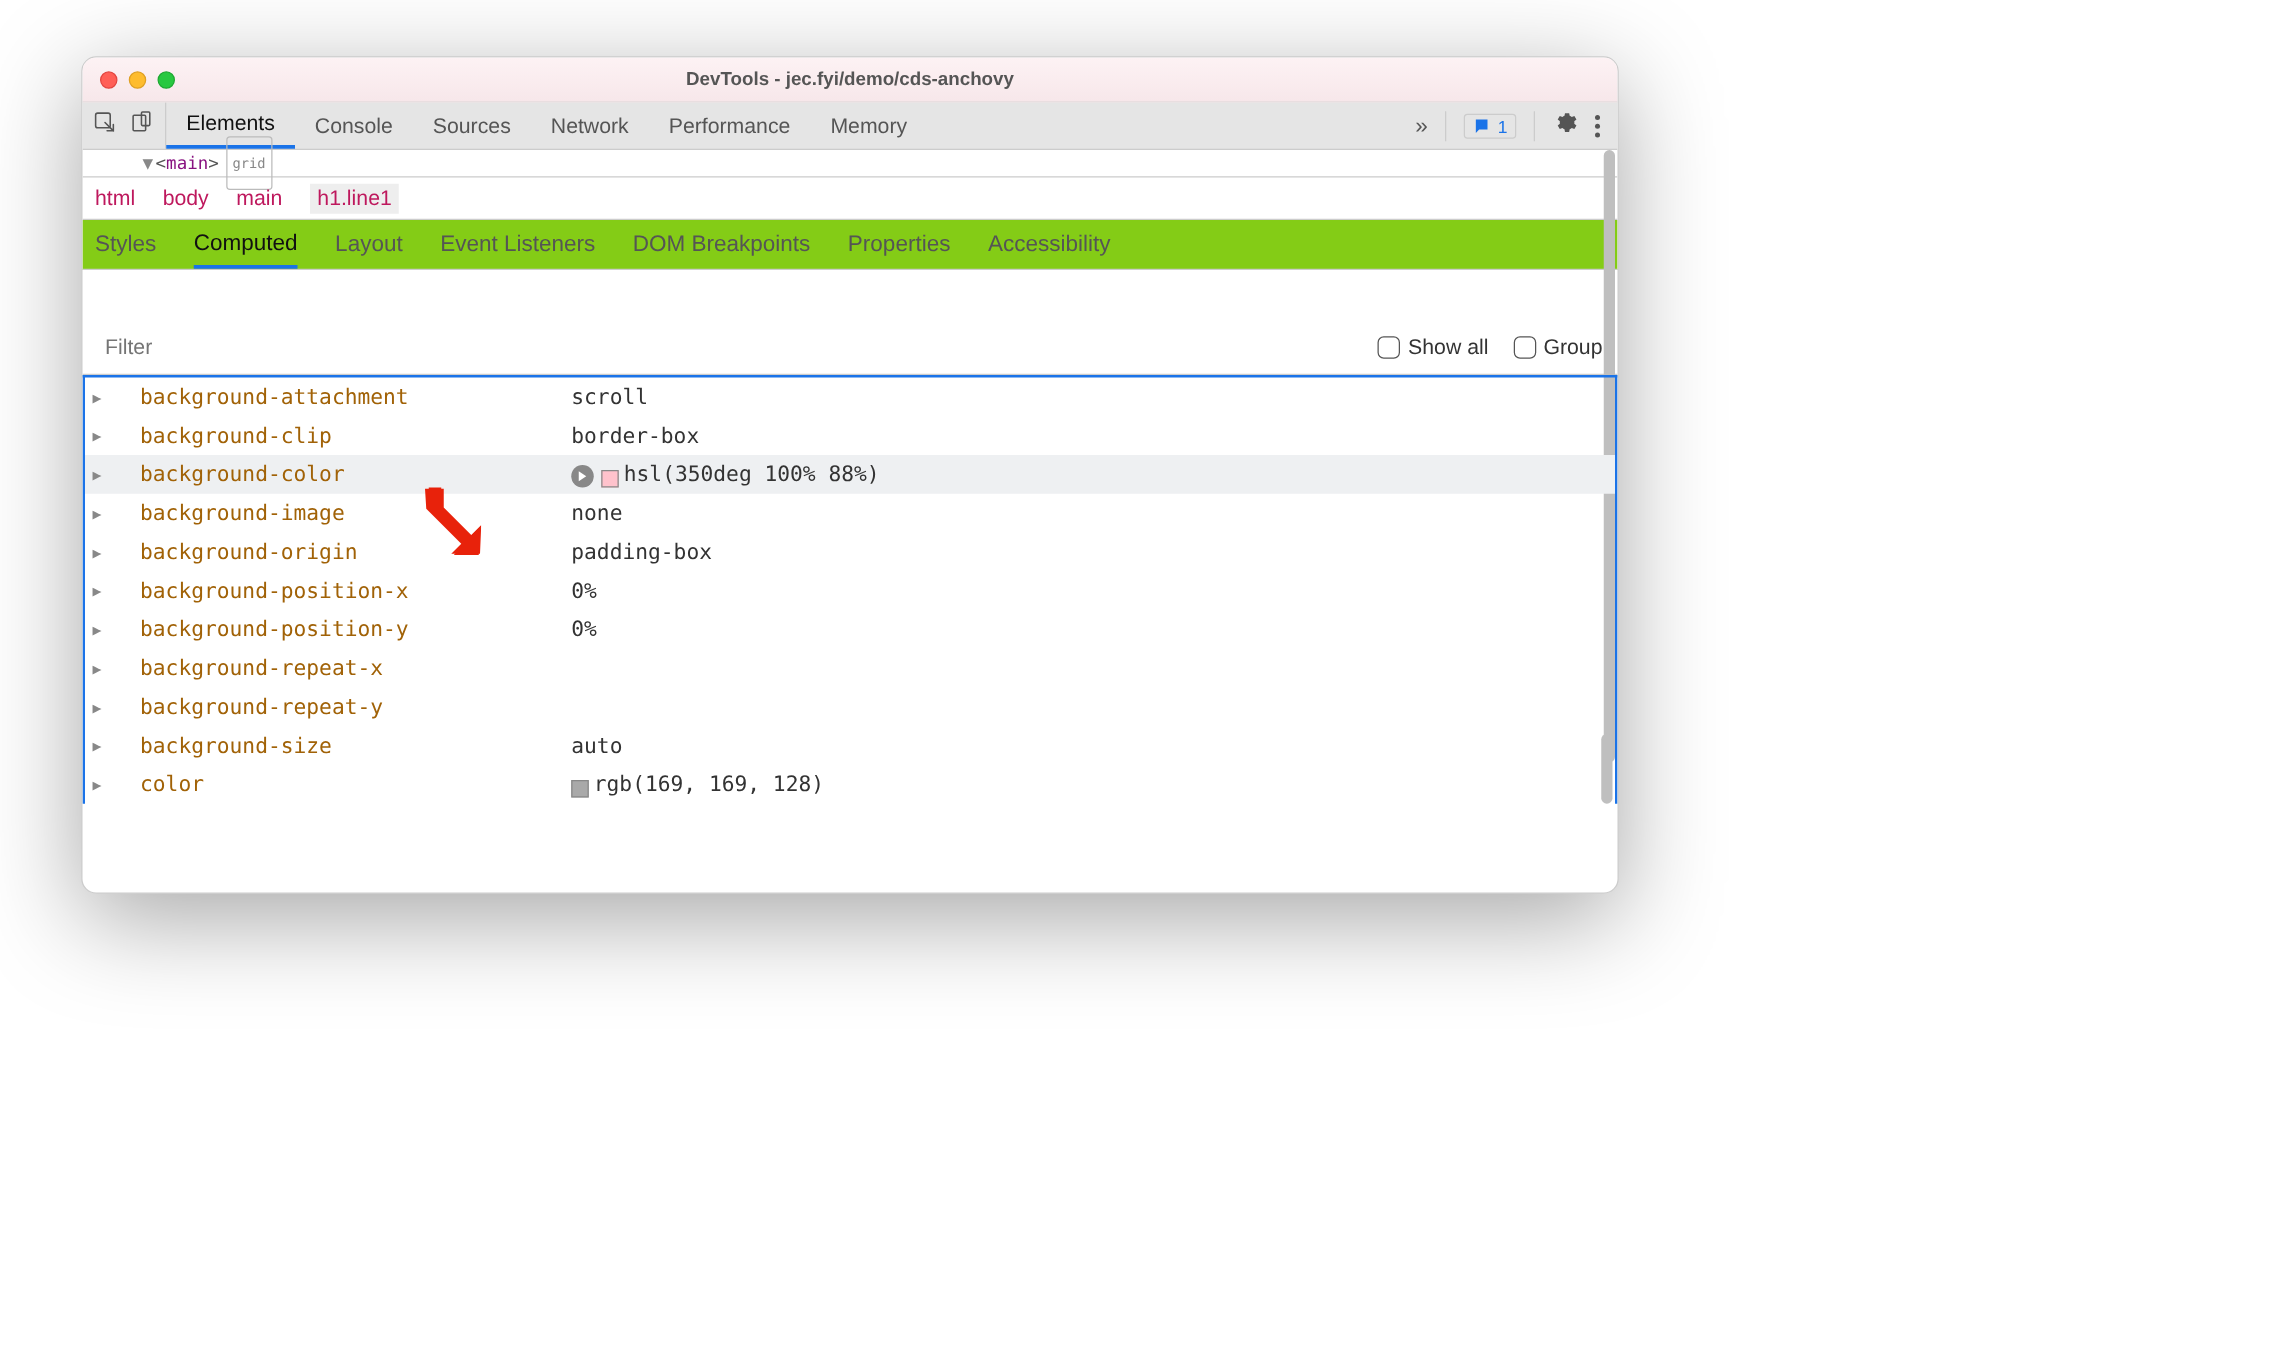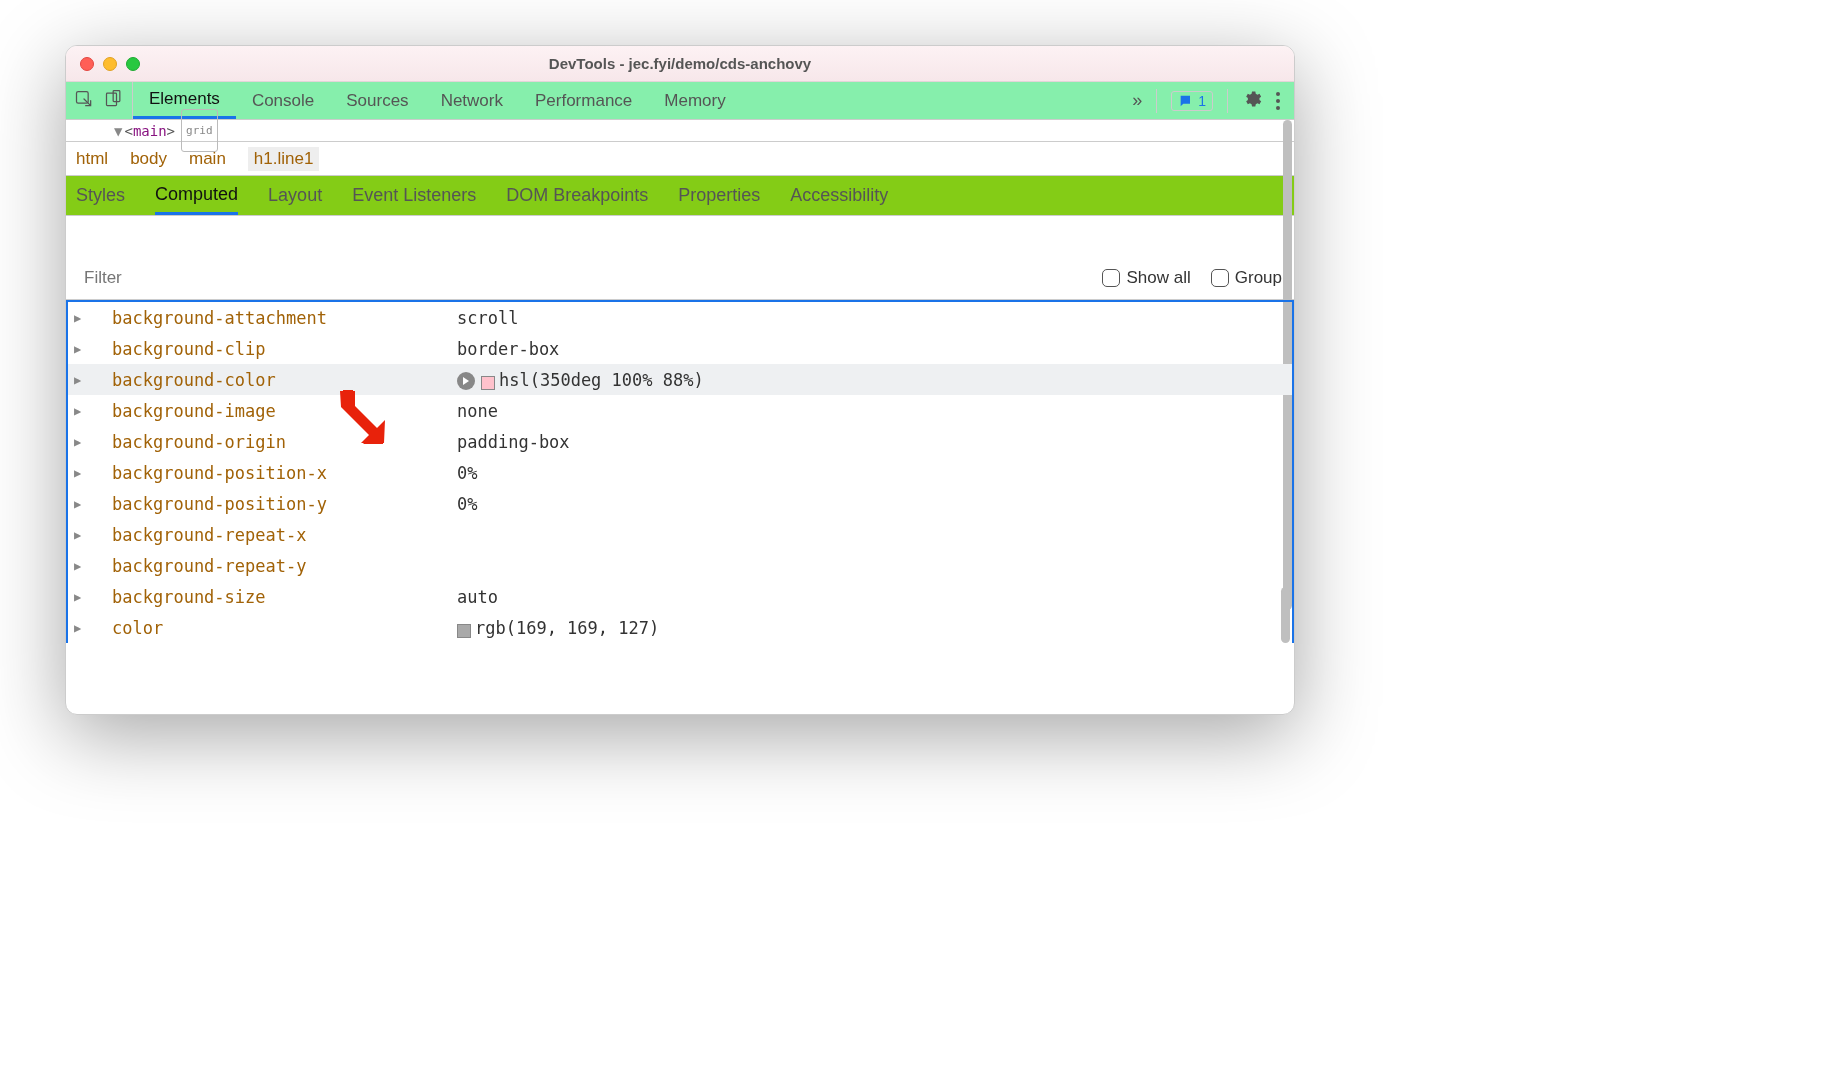--- a/index.html
+++ b/index.html
@@ -5,40 +5,40 @@
 *{margin:0;padding:0;box-sizing:border-box;}
 body{background:#fff;font-family:-apple-system,BlinkMacSystemFont,"Segoe UI",Helvetica,Arial,sans-serif;font-size:16px;color:#333;width:1456px;height:868px;position:relative;padding:25px;}
 .window{position:relative;width:1230px;height:670px;background:#fff;border-radius:12px;overflow:hidden;border:1px solid #ccc;filter:drop-shadow(0 20px 40px rgba(0,0,0,.35));margin:20px 40px;}
 .titlebar{height:36px;background:linear-gradient(#fdf2f4,#f7e7ea);border-bottom:1px solid #e2d5d8;display:flex;align-items:center;position:relative;}
 .traffic{display:flex;gap:9px;align-items:center;padding-left:14px;}
 .tl{width:14px;height:14px;border-radius:50%;}
 .tl.red{background:#ff5f57;border:1px solid #e24640;}
 .tl.yellow{background:#febc2e;border:1px solid #dfa023;}
 .tl.green{background:#28c840;border:1px solid #1ea932;}
 .title{position:absolute;left:50%;transform:translateX(-50%);font-size:15px;font-weight:600;color:#555;}
-.toolbar{height:38px;border-bottom:1px solid #ccc;display:flex;align-items:center;background:#86efac;}
+.toolbar{height:38px;border-bottom:1px solid #ccc;display:flex;align-items:center;background:#e5e5e5;}
 .tb-left{display:flex;align-items:center;padding:0 8px;border-right:1px solid #ccc;height:100%;gap:10px;}
 .tb-left svg{width:20px;height:20px;fill:none;stroke:#555;stroke-width:1.5;}
 .tabs{display:flex;align-items:center;height:100%;flex:1;}
 .tab{padding:0 16px;height:100%;display:flex;align-items:center;font-size:17px;color:#555;cursor:pointer;}
 .tab.active{color:#111;font-weight:500;border-bottom:3px solid #1a73e8;}
 .tb-right{display:flex;align-items:center;gap:14px;padding:0 14px;height:100%;}
 .chev{font-size:18px;color:#555;}
 .issues{display:flex;align-items:center;gap:4px;border:1px solid #ccc;border-radius:3px;padding:1px 6px;font-size:14px;color:#1a73e8;}
 .issues svg{width:16px;height:16px;fill:#1a73e8;}
 .gear svg,.dots svg{width:20px;height:20px;fill:#555;}
 .dots-wrap{display:flex;flex-direction:column;gap:3px;align-items:center;}
 .dots-wrap span{width:4px;height:4px;background:#555;border-radius:50%;}
 .domtree{height:22px;border-bottom:1px solid #ccc;font-family:Menlo,monospace;font-size:14px;padding-left:48px;display:flex;align-items:center;color:#888;}
 .domtree .caret{color:#888;margin-right:2px;}
 .domtree .tag{color:#881280;}
 .domtree .txt{color:#555;}
 .domtree .badge{border:1px solid #bbb;border-radius:3px;padding:14px 4px;font-size:11px;color:#888;margin-left:6px;}
 .breadcrumbs{height:34px;border-bottom:1px solid #ccc;display:flex;align-items:center;padding-left:10px;gap:22px;font-size:17px;}
-.breadcrumbs .bc{color:#a16207;cursor:pointer;}
+.breadcrumbs .bc{color:#be185d;cursor:pointer;}
 .breadcrumbs .bc.sel{background:#eee;padding:2px 6px;}
 .subtabs{height:40px;border-bottom:1px solid #ccc;background:#84cc16;display:flex;align-items:center;padding-left:10px;gap:30px;font-size:18px;}
 .subtab{color:#555;cursor:pointer;height:100%;display:flex;align-items:center;}
 .subtab.active{color:#111;border-bottom:3px solid #1a73e8;}
 .filterbar{height:44px;border-bottom:1px solid #ccc;display:flex;align-items:center;padding:0 12px;gap:20px;margin-top:40px;}
 .filterbar input{flex:1;border:none;font-size:17px;padding:6px;color:#777;outline:none;}
 .chk{display:flex;align-items:center;gap:6px;font-size:17px;color:#333;text-align:right;}
 .chk .box{width:18px;height:18px;border:1.5px solid #555;border-radius:5px;}
 .props{border:2.5px solid #1a73e8;border-bottom:none;font-family:Menlo,monospace;font-size:17px;position:relative;}
 .prow{display:flex;align-items:center;height:31px;}
@@ -221,21 +221,21 @@
         <span class="pname">background-size</span>
         <span class="pval-wrap">
           <span class="pval">auto</span>
         </span>
       </div>
       <div class="prow">
         <span class="tri">▶</span>
         <span class="pname">color</span>
         <span class="pval-wrap">
           <span class="swatch" style="background: rgb(169, 169, 169);"></span>
-          <span class="pval">rgb(169, 169, 127)</span>
+          <span class="pval">rgb(169, 169, 128)</span>
         </span>
       </div>
       <div class="scrollbar-bottom"></div>
   </div>
 </div>
 
 <div class="arrow-annot">
   <svg viewBox="0 0 50 56">
       <path d="M8 2 L18 2 L18 22 L40 44 L48 36 L48 56 L28 56 L36 48 L8 20 Z" transform="rotate(0)"></path>
       <path d="M5 3 Q5 3 20 3 L20 18 L42 40 L50 32 L49 55 L26 55 L34 47 L6 19 Z"></path>

